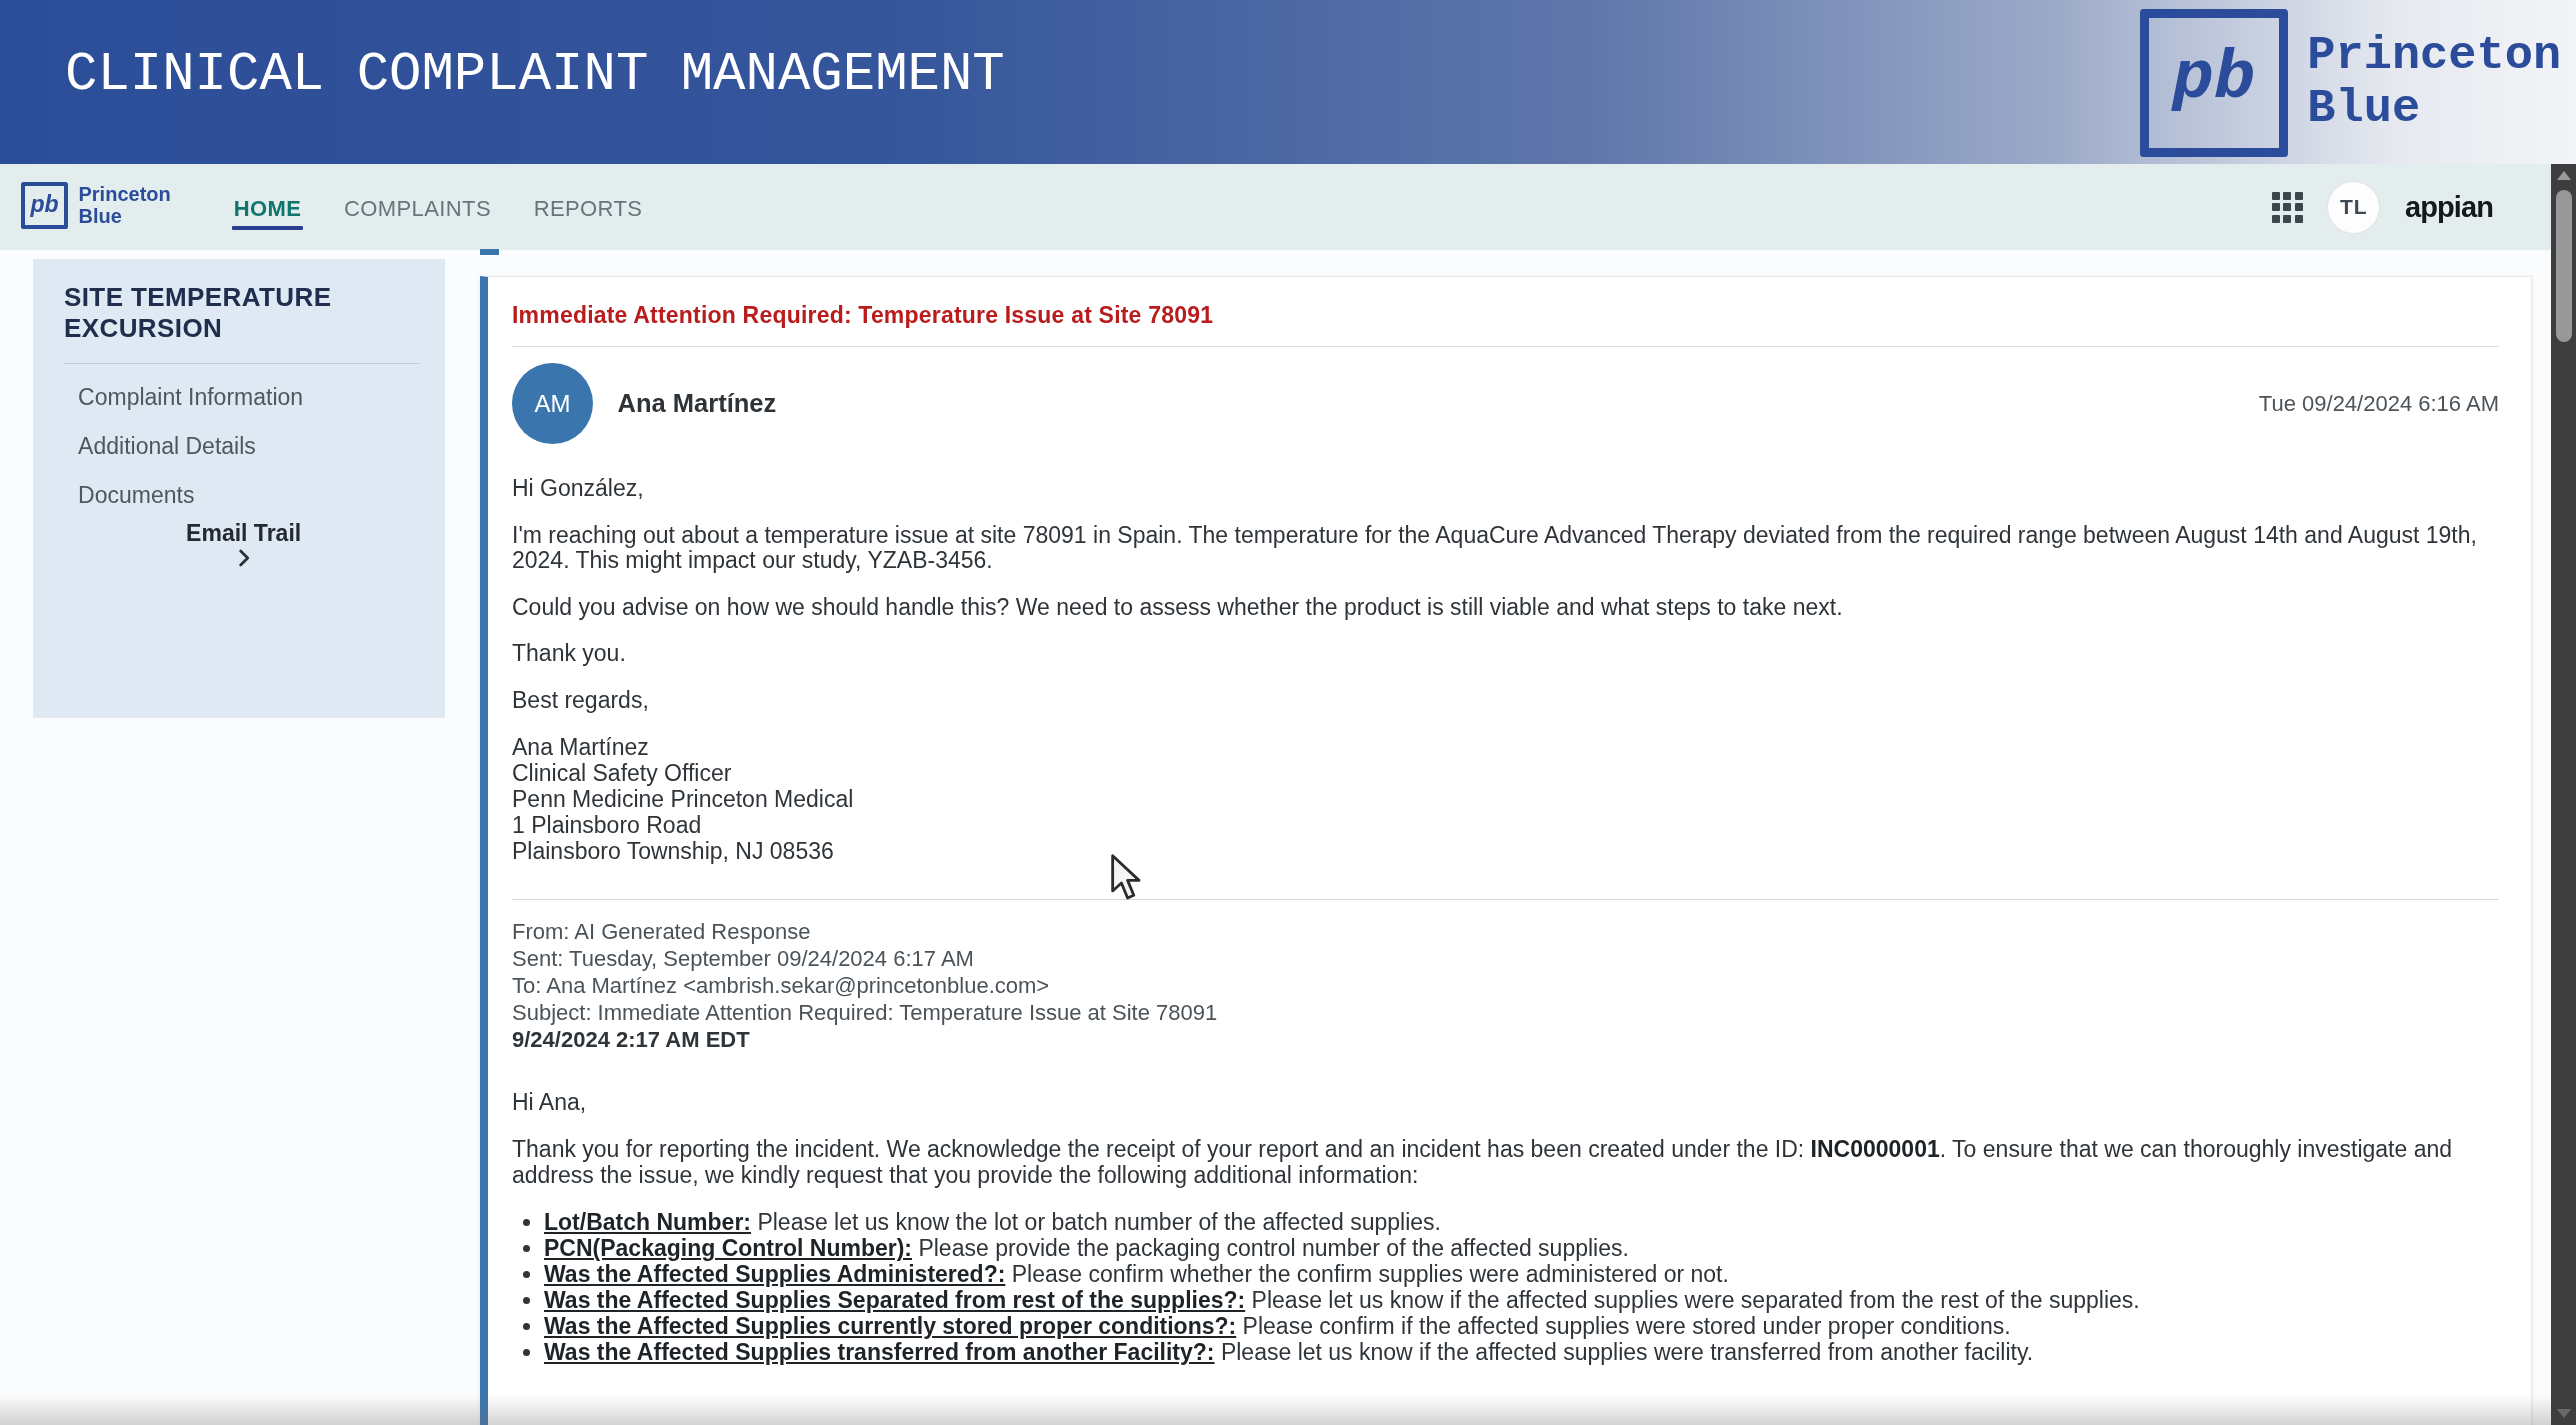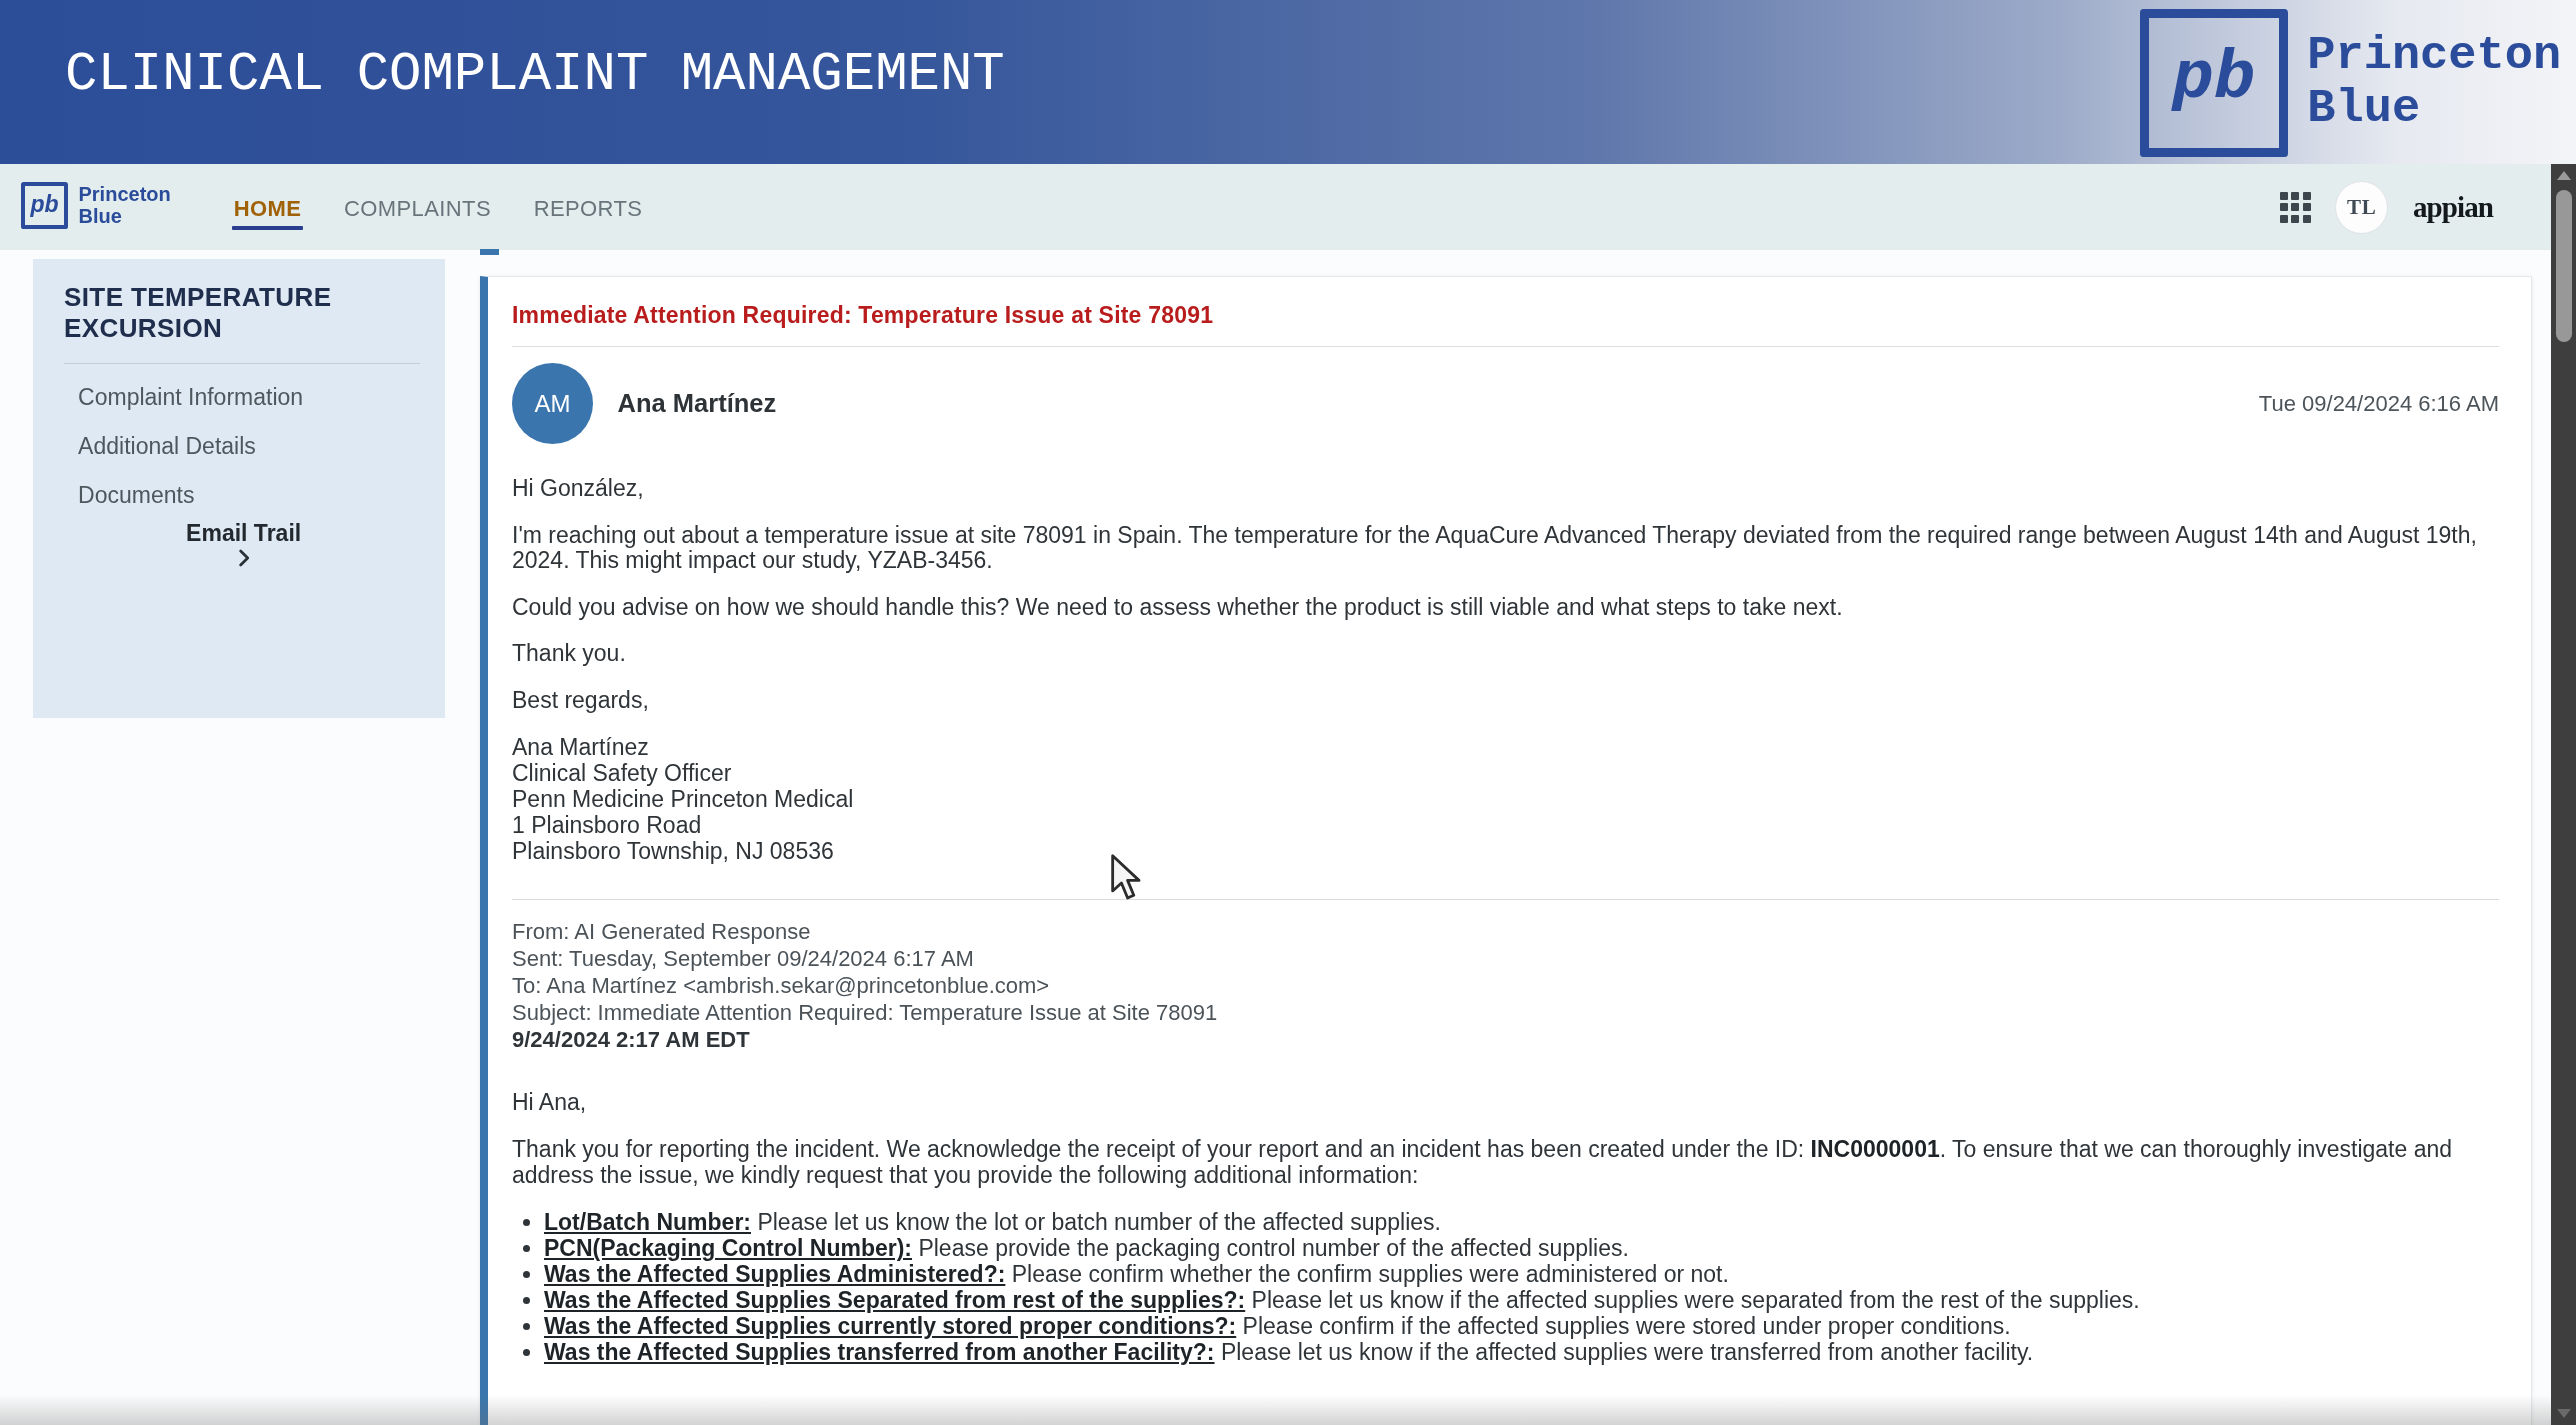--- a/index.html
+++ b/index.html
@@ -21,24 +21,24 @@
   .logo-mono-sm { font-size:23px; line-height:1; transform:translateY(-0.9px); }
   .logo-text-lg { font-size:47px; font-weight:700; color:#2a4c9a; line-height:1.12; }
   .logo-text-sm { font-size:20px; font-weight:700; color:#2a4c9a; line-height:1.1; }
 
   
   .nav { position:absolute; left:0; top:164px; width:2551px; height:86px; background:#e3edee; }
   .nav-logo { position:absolute; left:21px; top:17.6px; display:flex; align-items:center; gap:10.5px; }
   .nav-tabs { position:absolute; left:232px; top:0; height:86px; display:flex; align-items:center; gap:39px; }
   .tab { font-size:22px; letter-spacing:0.4px; color:#68747b; cursor:pointer; position:relative;
     padding:30px 1.8px 26px; }
-  .tab.active { color:#a16207; font-weight:700; }
+  .tab.active { color:#0f766e; font-weight:700; }
   .tab.active::after { content:""; position:absolute; left:0; right:0; bottom:17.6px; height:4.4px;
     background:#2b3f90; border-radius:0.9px; }
-  .nav-right { position:absolute; right:58px; top:0; height:86px; display:flex; align-items:center; gap:24.6px;font-family:Liberation Serif, serif; }
+  .nav-right { position:absolute; right:58px; top:0; height:86px; display:flex; align-items:center; gap:24.6px; }
   .grid-icon { display:grid; grid-template-columns:repeat(3,8px); grid-template-rows:repeat(3,8px);
     gap:3.5px; cursor:pointer; }
   .grid-icon div { background:#3d464d; border-radius:0.9px; }
   .avatar-tl { width:53px; height:53px; border-radius:50%; background:#fdfdfd; border:0.9px solid #dfe3e5;
     display:flex; align-items:center; justify-content:center; font-size:21px; font-weight:700;
     color:#3f4a54; cursor:pointer; letter-spacing:0.9px; }
   .appian-logo { font-size:29px; font-weight:700; color:#14191d; letter-spacing:-0.9px; }
 
   
   .sidebar { position:absolute; left:32.5px; top:259px; width:412px; height:459px; background:#dee9f3;

